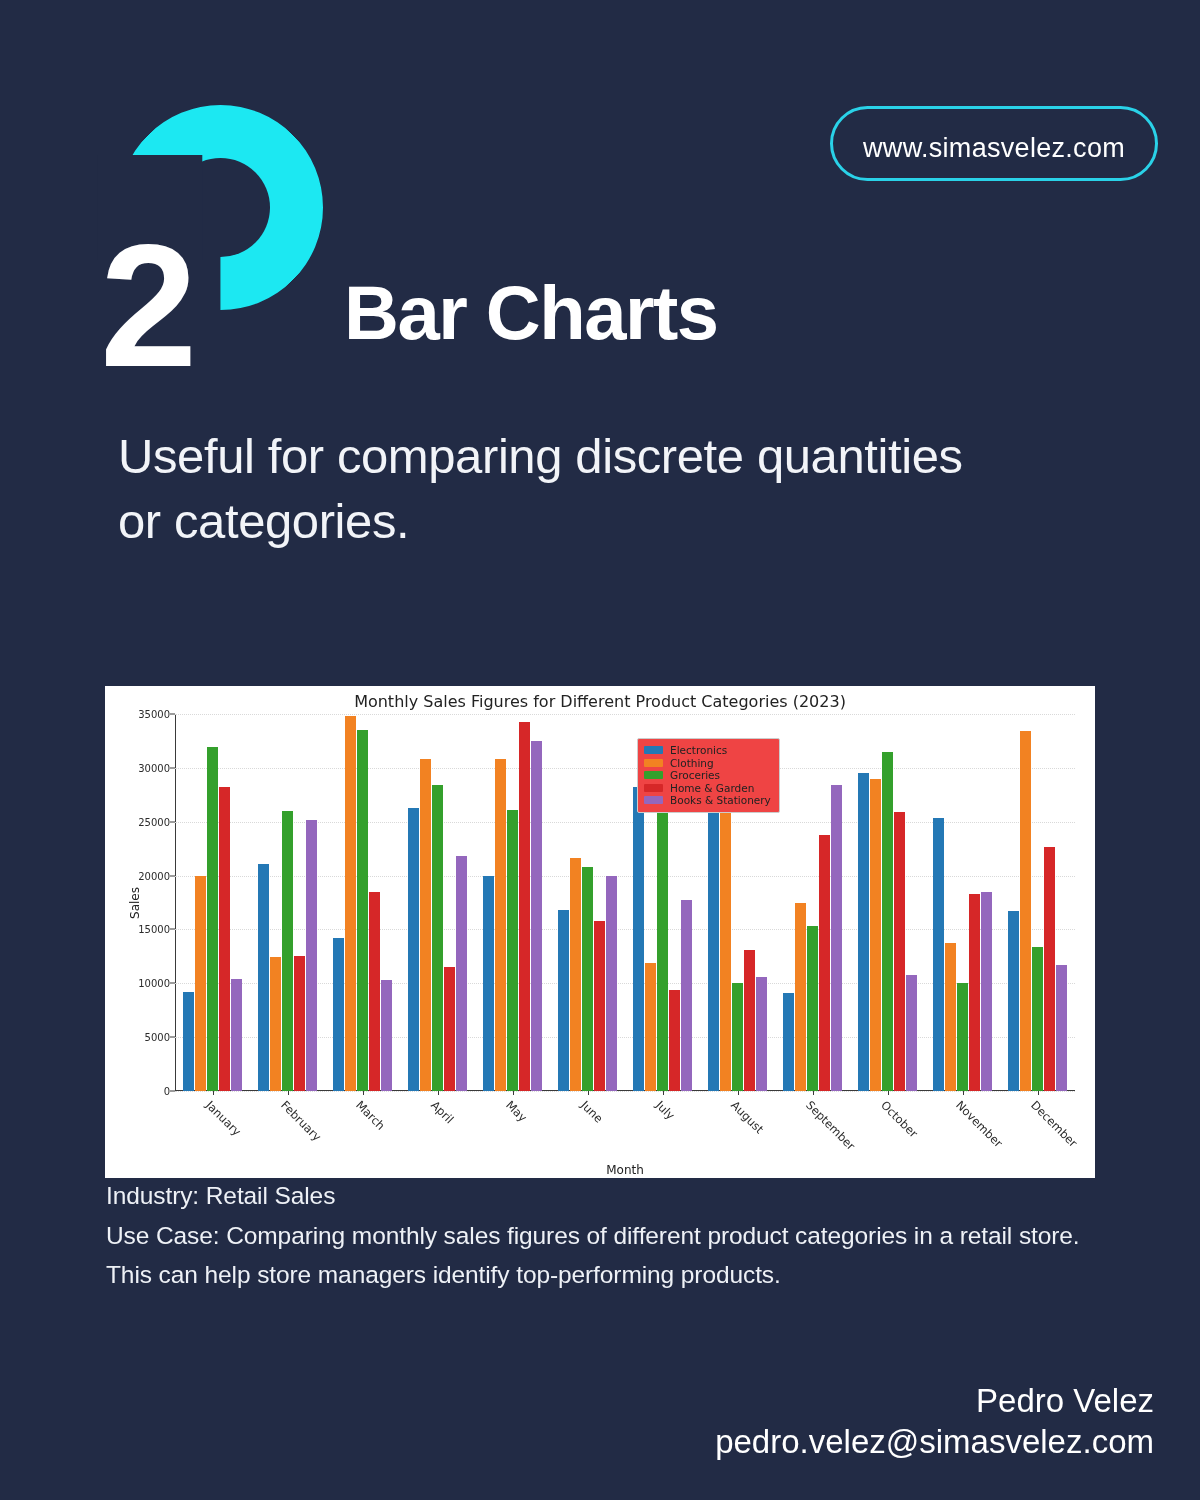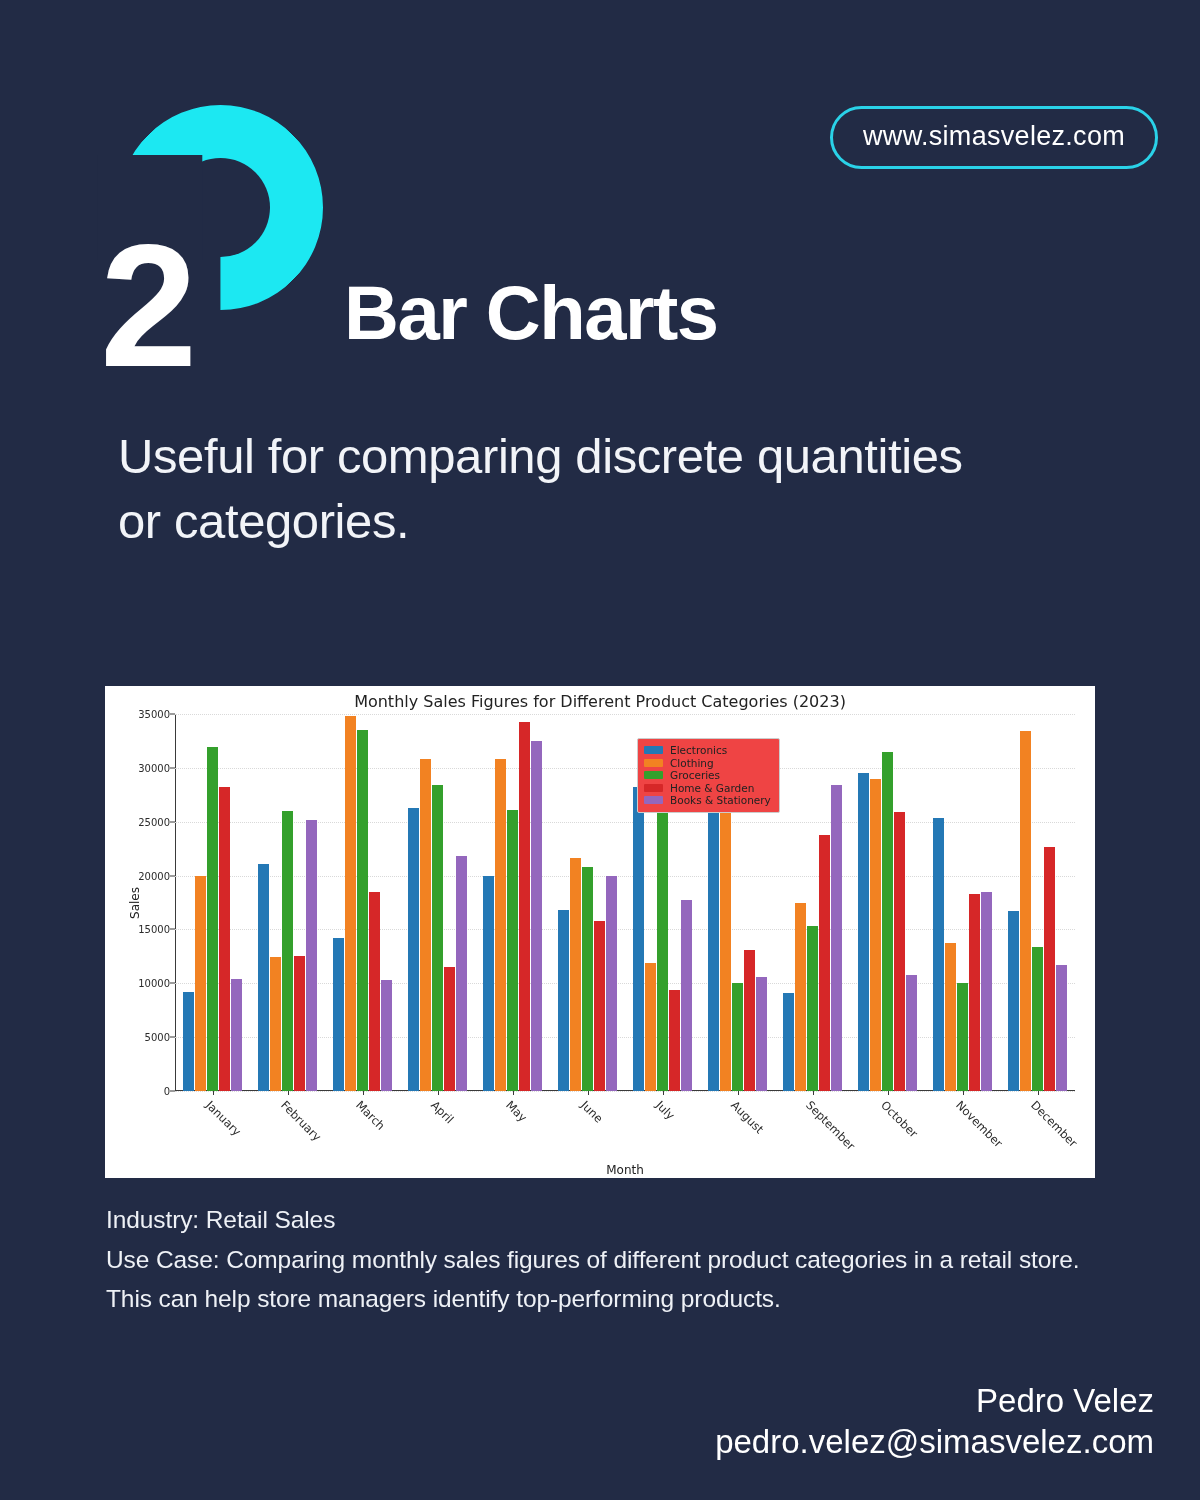--- a/index.html
+++ b/index.html
@@ -16,21 +16,21 @@
     overflow: hidden;
   }
 
   
   .header { position: absolute; top: 0; left: 0; width: 1200px; height: 400px; }
 
   .url-pill {
     position: absolute;
     right: 42px;
     top: 106px;
-    padding: 14px 30px 16px 30px;
+    padding: 26px 30px 16px 30px;
     border: 3px solid #2ad2e8;
     border-radius: 40px;
     color: #ffffff;
     font-size: 27px;
     letter-spacing: .3px;
     line-height: 1;
     white-space: nowrap;
   }
 
   .badge-wrap {
@@ -223,21 +223,21 @@
   .legend-swatch {
     width: 19px; height: 8px;
     margin-right: 7px;
     border-radius: 1px;
   }
 
   
   .caption {
     position: absolute;
     left: 106px;
-    top: 1200px;
+    top: 1176px;
     width: 980px;
     color: #eef1f6;
     font-size: 24.5px;
     line-height: 1.62;
     letter-spacing: -.1px;
   }
 
   .footer {
     position: absolute;
     right: 46px;

